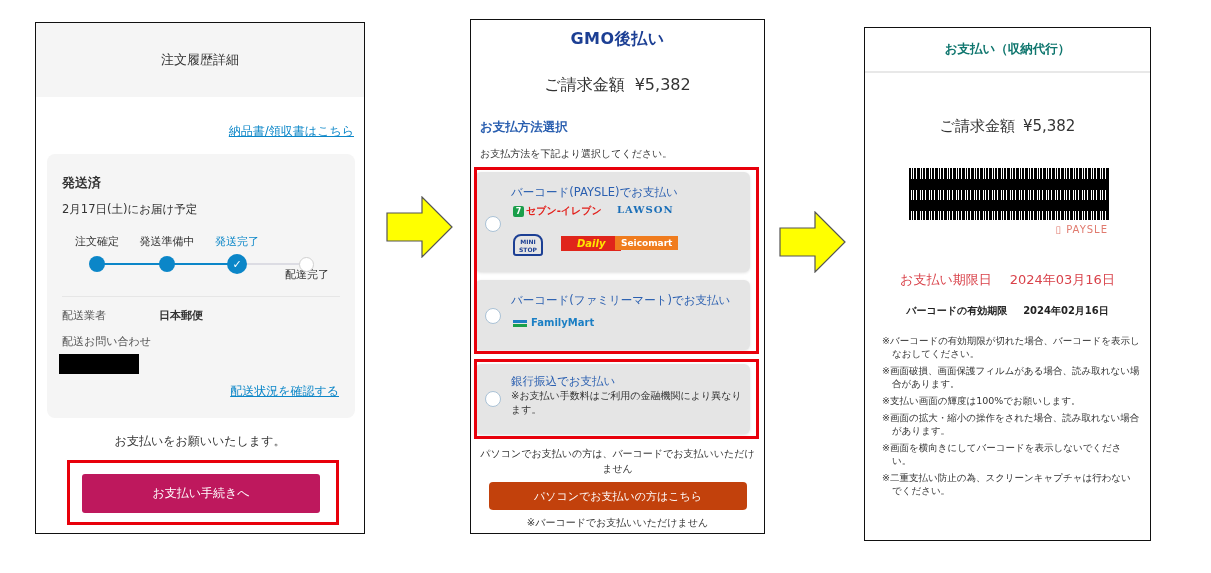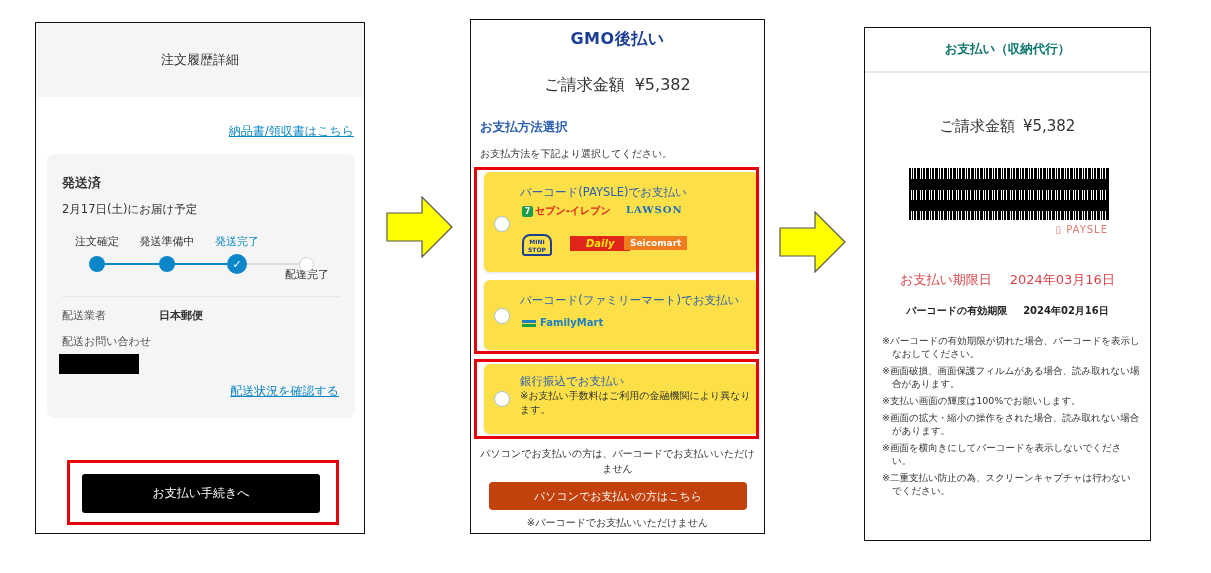--- a/index.html
+++ b/index.html
@@ -23,35 +23,35 @@
   #p1 .dot.big { top: 20px; width: 20px; height: 20px; display: flex; align-items: center; justify-content: center; color: #fff; font-size: 11px; }
   #p1 .dot.empty { background: #fff; border: 1.5px solid #d0d0d0; width: 15px; height: 15px; top: 23px; }
   #p1 .divider { position: absolute; left: 15px; right: 15px; top: 142px; height: 1px; background: #e6e6e6; }
   #p1 .carrier-label { position: absolute; left: 15px; top: 154px; font-size: 11px; color: #555; }
   #p1 .carrier-val { position: absolute; left: 112px; top: 154px; font-size: 11px; color: #333; font-weight: bold; }
   #p1 .inq-label { position: absolute; left: 15px; top: 180px; font-size: 11px; color: #555; }
   #p1 .redact { position: absolute; left: 12px; top: 200px; width: 80px; height: 20px; background: #000; }
   #p1 .track-link { position: absolute; right: 16px; top: 229px; font-size: 12px; color: #0b86c8; text-decoration: underline; }
   #p1 .request { position: absolute; left: 0; right: 0; top: 410px; text-align: center; font-size: 12px; color: #333; }
   #p1 .hl { position: absolute; left: 31px; top: 437px; width: 272px; height: 65px; border: 3px solid #e8000b; }
-  #p1 .pay-btn { position: absolute; left: 46px; top: 451px; width: 238px; height: 39px; background: #000000; border-radius: 3px; color: #fff; font-size: 12px; display: flex; align-items: center; justify-content: center; }
+  #p1 .pay-btn { position: absolute; left: 46px; top: 451px; width: 238px; height: 39px; background: #be185d; border-radius: 3px; color: #fff; font-size: 12px; display: flex; align-items: center; justify-content: center; }
 
   
   .arrow { position: absolute; width: 68px; height: 62px; }
 
   
   #p2 { left: 470px; top: 19px; width: 295px; height: 515px; }
   #p2 .logo { position: absolute; left: 0; right: 0; top: 9px; text-align: center; font-size: 16px; font-weight: bold; color: #1c3f94; letter-spacing: 0.5px; }
   #p2 .amount { position: absolute; left: 0; right: 0; top: 55px; text-align: center; font-size: 16px; color: #333; }
   #p2 .amount .v { margin-left: 10px; }
   #p2 .sec-title { position: absolute; left: 9px; top: 99px; font-size: 12.5px; font-weight: bold; color: #2a5fb0; }
   #p2 .sec-desc { position: absolute; left: 9px; top: 127px; font-size: 10px; color: #333; }
   #p2 .hl1 { position: absolute; left: 3px; top: 147px; width: 285px; height: 187px; border: 3px solid #e8000b; }
   #p2 .hl2 { position: absolute; left: 3px; top: 339px; width: 285px; height: 80px; border: 3px solid #e8000b; }
-  #p2 .opt { position: absolute; left: 13px; width: 275px; background: #fde047; border-radius: 6px; box-shadow: 0 1px 3px rgba(0,0,0,0.12); }
+  #p2 .opt { position: absolute; left: 4px; width: 275px; background: #e5e5e5; border-radius: 6px; box-shadow: 0 1px 3px rgba(0,0,0,0.12); }
   #p2 .opt1 { top: 152px; height: 100px; }
   #p2 .opt2 { top: 260px; height: 70px; }
   #p2 .opt3 { top: 344px; height: 70px; }
   #p2 .radio { position: absolute; left: 10px; width: 16px; height: 16px; border: 1.5px solid #aac2d6; border-radius: 50%; background: #fff; }
   #p2 .opt-title { position: absolute; left: 36px; font-size: 11.5px; color: #2a5fb0; white-space: nowrap; }
   #p2 .note { position: absolute; left: 36px; right: 8px; font-size: 10px; color: #333; line-height: 14px; }
   #p2 .brand { position: absolute; font-size: 10px; font-weight: bold; white-space: nowrap; }
   #p2 .pc-note { position: absolute; left: 6px; right: 6px; top: 426px; text-align: center; font-size: 10px; line-height: 15px; color: #333; }
   #p2 .pc-btn { position: absolute; left: 18px; top: 462px; width: 258px; height: 28px; background: #c2410c; border-radius: 4px; color: #fff; font-size: 11px; display: flex; align-items: center; justify-content: center; }
   #p2 .pc-sub { position: absolute; left: 0; right: 0; top: 496px; text-align: center; font-size: 10px; color: #333; }
@@ -97,20 +97,21 @@
     </div>
 
     <div class="divider"></div>
     <div class="carrier-label">配送業者</div>
     <div class="carrier-val">日本郵便</div>
     <div class="inq-label">配送お問い合わせ</div>
     <div class="redact"></div>
     <a class="track-link">配送状況を確認する</a>
   </div>
 
+  <div class="request">お支払いをお願いいたします。</div>
   <div class="hl"></div>
   <div class="pay-btn">お支払い手続きへ</div>
 </div>
 
 <svg class="arrow" style="left:386px; top:196px;" viewBox="0 0 68 62">
   <polygon points="1,17 36,17 36,1 66,31 36,61 36,45 1,45" fill="#ffff00" stroke="#555" stroke-width="1.2"></polygon>
 </svg>
 
 <div id="p2" class="panel">
   <div class="logo">GMO後払い</div>

